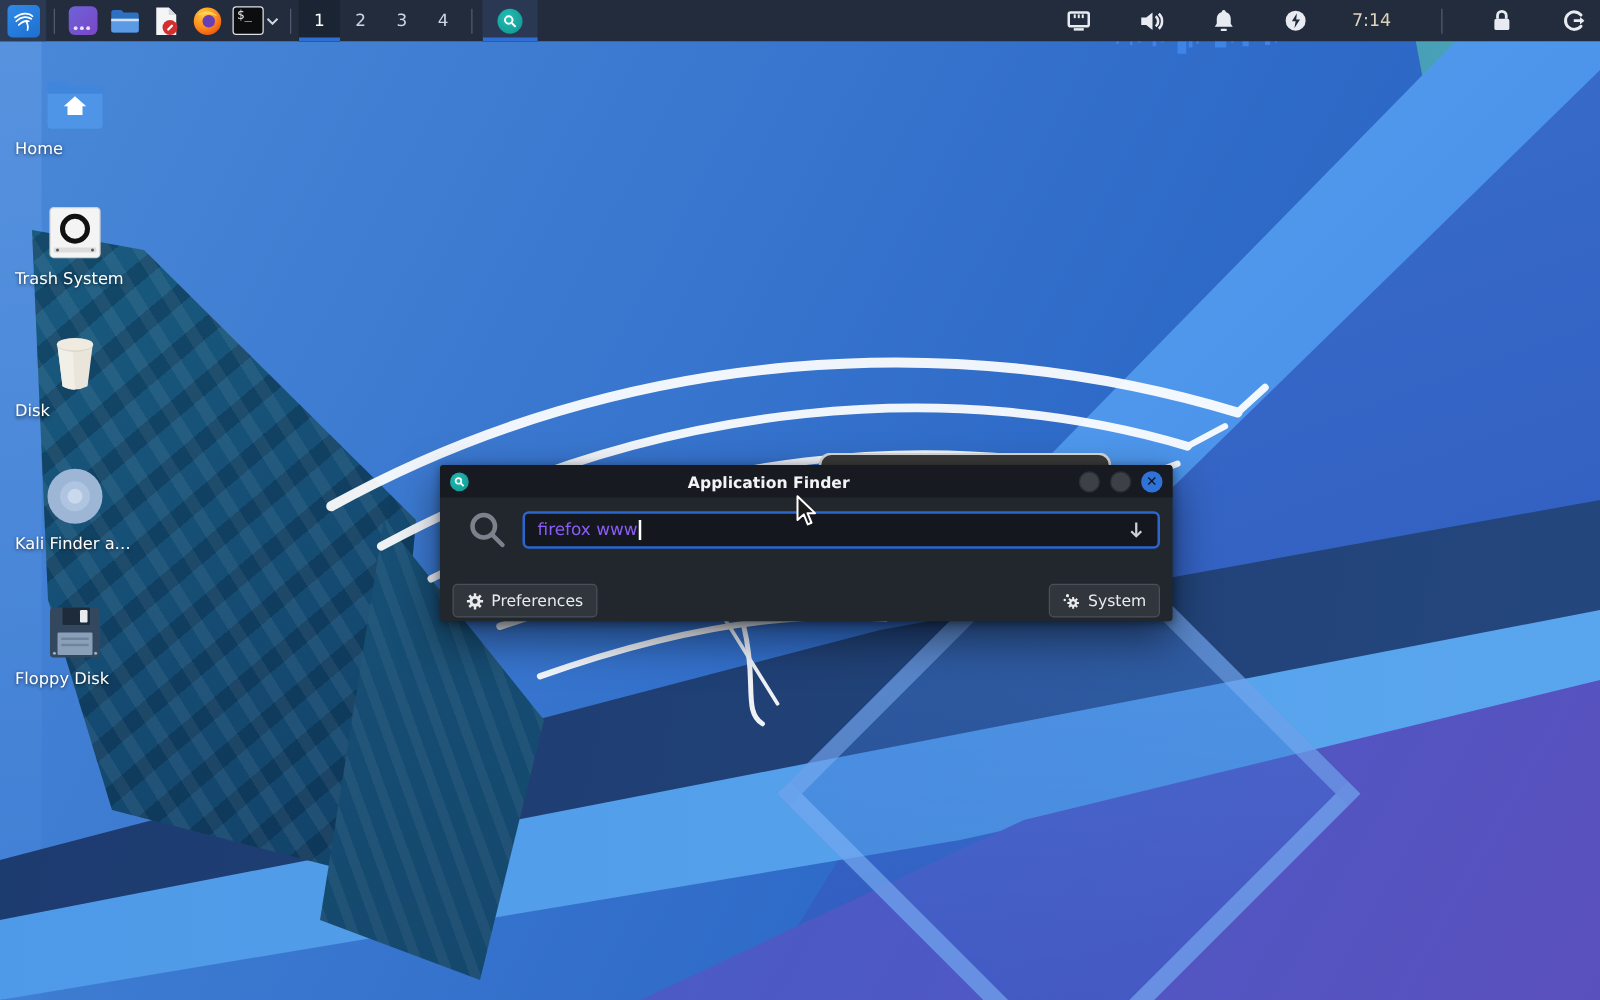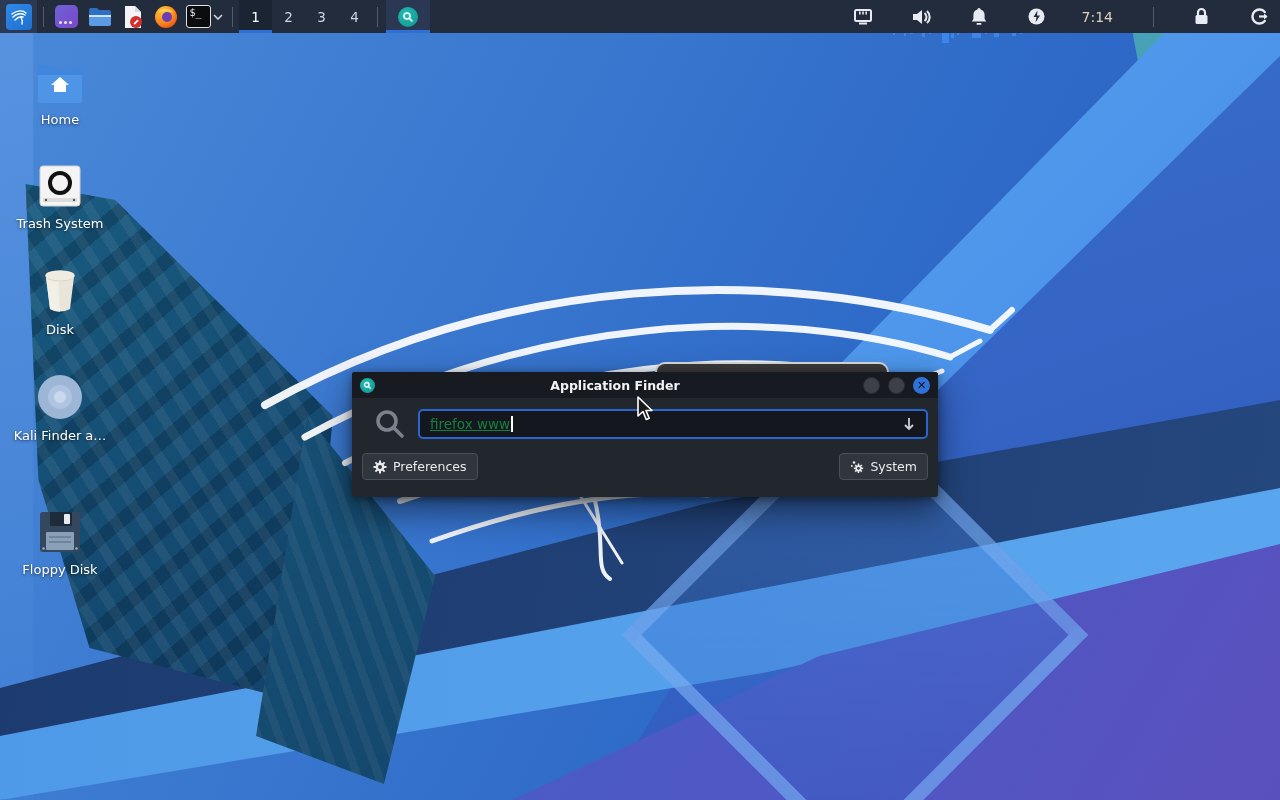--- a/index.html
+++ b/index.html
@@ -70,21 +70,21 @@
   .teal-circle { width:20px; height:20px; border-radius:50%;
     background:radial-gradient(circle at 40% 35%,#23bdb4,#0f938e); display:flex;
     align-items:center; justify-content:center; }
   .teal-circle.small { width:15px; height:15px; }
   .p-right { margin-left:auto; display:flex; align-items:center; height:33px;gap:24px; }
   .p-ico { width:34px; height:33px; display:flex; align-items:center;
     justify-content:center; flex:none; }
   .clock { color:#ddd3bd; font-size:14px; padding:0 10px 0 4px; }
 
   
-  .dicon { position:absolute; left:12px; width:96px; text-align:center; z-index:10; }
+  .dicon { position:absolute; left:12px; width:96px; text-align:left; z-index:10; }
   .dicon .ic { height:50px; display:flex; align-items:flex-end; justify-content:center; }
   .dicon .lbl { margin-top:8px; color:#fff; font-size:13px;
     text-shadow:0 1px 3px rgba(0,0,0,.65); white-space:nowrap; }
 
   
   .behind-win { position:absolute; left:655px; top:362px; width:234px; height:34px;
     border:2px solid #d9d9d9; border-bottom:none; border-radius:10px 10px 0 0;
     background:#3a3a3a; z-index:60; }
 
   
@@ -98,24 +98,24 @@
   .winbtn { width:17px; height:17px; border-radius:50%; margin-left:8px; flex:none;
     display:flex; align-items:center; justify-content:center; }
   .winbtn.plain { background:#3c4148; border:1px solid #2a2e34; }
   .winbtn.close { background:#2f72d8; color:#10151c; font-size:11px; font-weight:bold;
     line-height:1; }
   .dlg-body { padding:10px 10px 0 10px; position:relative; }
   .search-row { display:flex; align-items:center; }
   .big-mag { width:56px; display:flex; justify-content:center; flex:none; }
   .search-input { flex:1; height:30px; background:#14181e; border:2px solid #2b66cf;
     border-radius:5px; display:flex; align-items:center; padding:0 10px;
-    color:#15803d; font-size:13.5px;text-decoration:underline; }
+    color:#8b5cf6; font-size:13.5px; }
   .caret { width:1.5px; height:16px; background:#fff; margin-left:1px; }
   .input-arrow { margin-left:auto; }
-  .btn-row { display:flex; margin-top:13px; }
+  .btn-row { display:flex; margin-top:27px; }
   .gbtn { height:27px; background:#31363d; border:1px solid #4a5058; border-radius:4px;
     color:#e9eaec; font-size:12.5px; display:flex; align-items:center; gap:6px;
     padding:0 10px; }
   .gbtn.right { margin-left:auto; }
 
   .cursor-svg { position:absolute; left:636px; top:396px; z-index:90; }
 </style>
 </head>
 <body>
 
@@ -342,21 +342,21 @@
   <div class="ic">
     <svg width="46" height="46" viewBox="0 0 46 46">
       <circle cx="23" cy="23" r="22" fill="#9db6d6"></circle>
       <circle cx="23" cy="23" r="12" fill="#aec4e0"></circle>
       <circle cx="23" cy="23" r="6" fill="#c9d8ec"></circle>
     </svg>
   </div>
   <div class="lbl">Kali Finder a…</div>
 </div>
 
-<div class="dicon" style="top:504px">
+<div class="dicon" style="top:478px">
   <div class="ic">
     <svg width="44" height="44" viewBox="0 0 44 44">
       <rect x="2" y="2" width="40" height="40" rx="3" fill="#33475e"></rect>
       <rect x="12" y="2" width="22" height="14" rx="1" fill="#1e2b3a"></rect>
       <rect x="26" y="4" width="6" height="10" rx="1" fill="#e8ecf0"></rect>
       <rect x="8" y="22" width="28" height="18" rx="1" fill="#8aa0b8"></rect>
       <rect x="11" y="26" width="22" height="2" fill="#6d849c"></rect>
       <rect x="11" y="31" width="22" height="2" fill="#6d849c"></rect>
       <circle cx="5.5" cy="38.5" r="1.2" fill="#9fb2c6"></circle>
         <circle cx="38.5" cy="38.5" r="1.2" fill="#9fb2c6"></circle>

